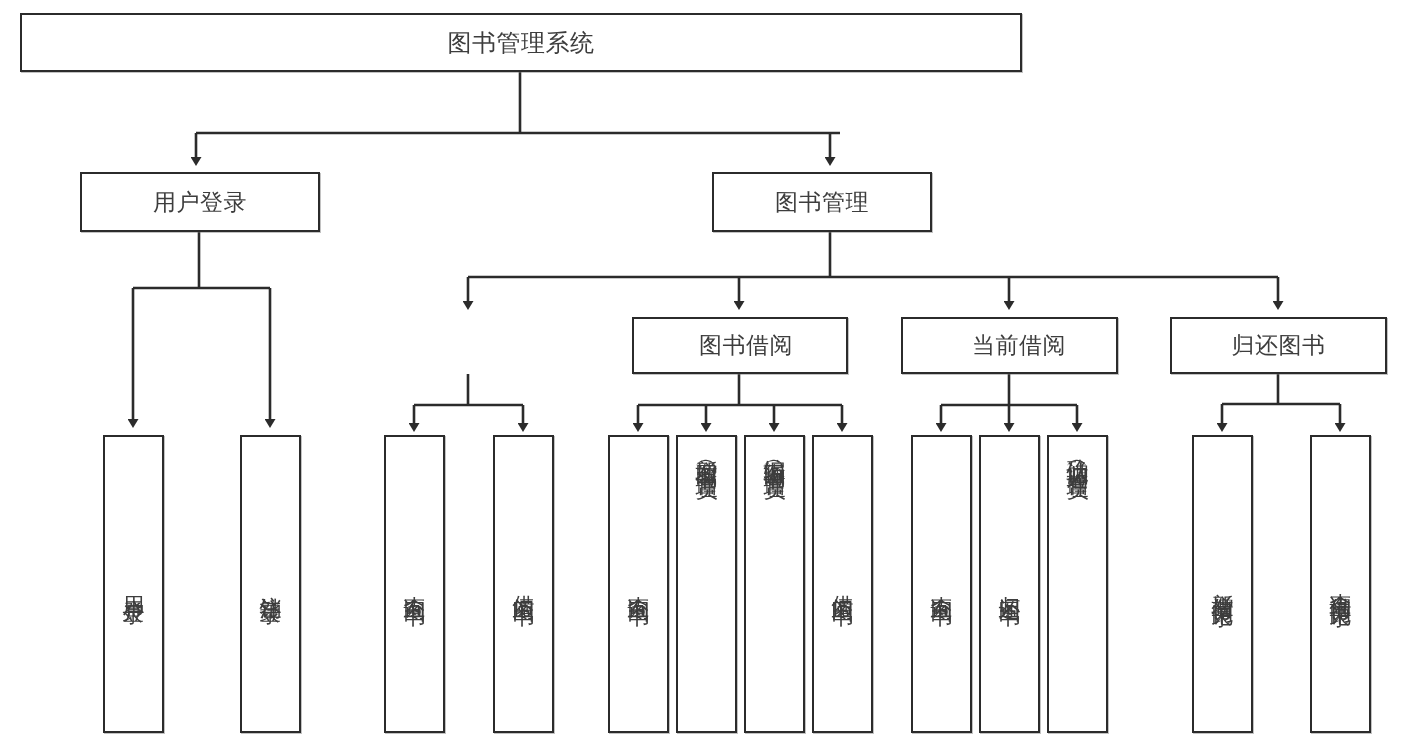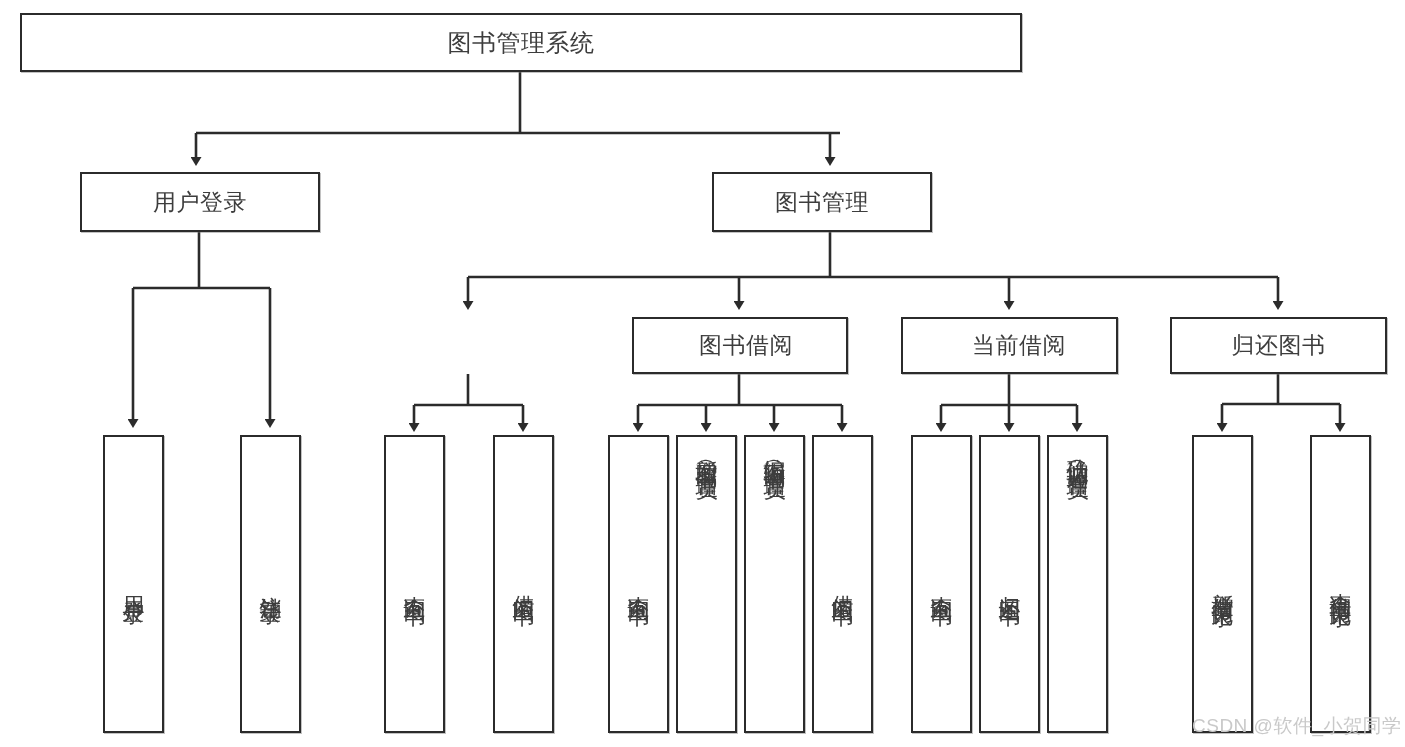--- a/index.html
+++ b/index.html
@@ -208,16 +208,15 @@
     </div>
 
     <div class="node vert" style="left:1192px; top:435px; width:61px; height:298px;">
       <span class="label">新增借阅记录</span>
     </div>
 
     <div class="node vert" style="left:1310px; top:435px; width:61px; height:298px;">
       <span class="label">查询借阅记录</span>
     </div>
 
-    <div class="watermark" style="left:1192px; top:713px;">CSDN @软件_小贺同学</div>
 
   </div>
 </div>
 
 </body></html>

